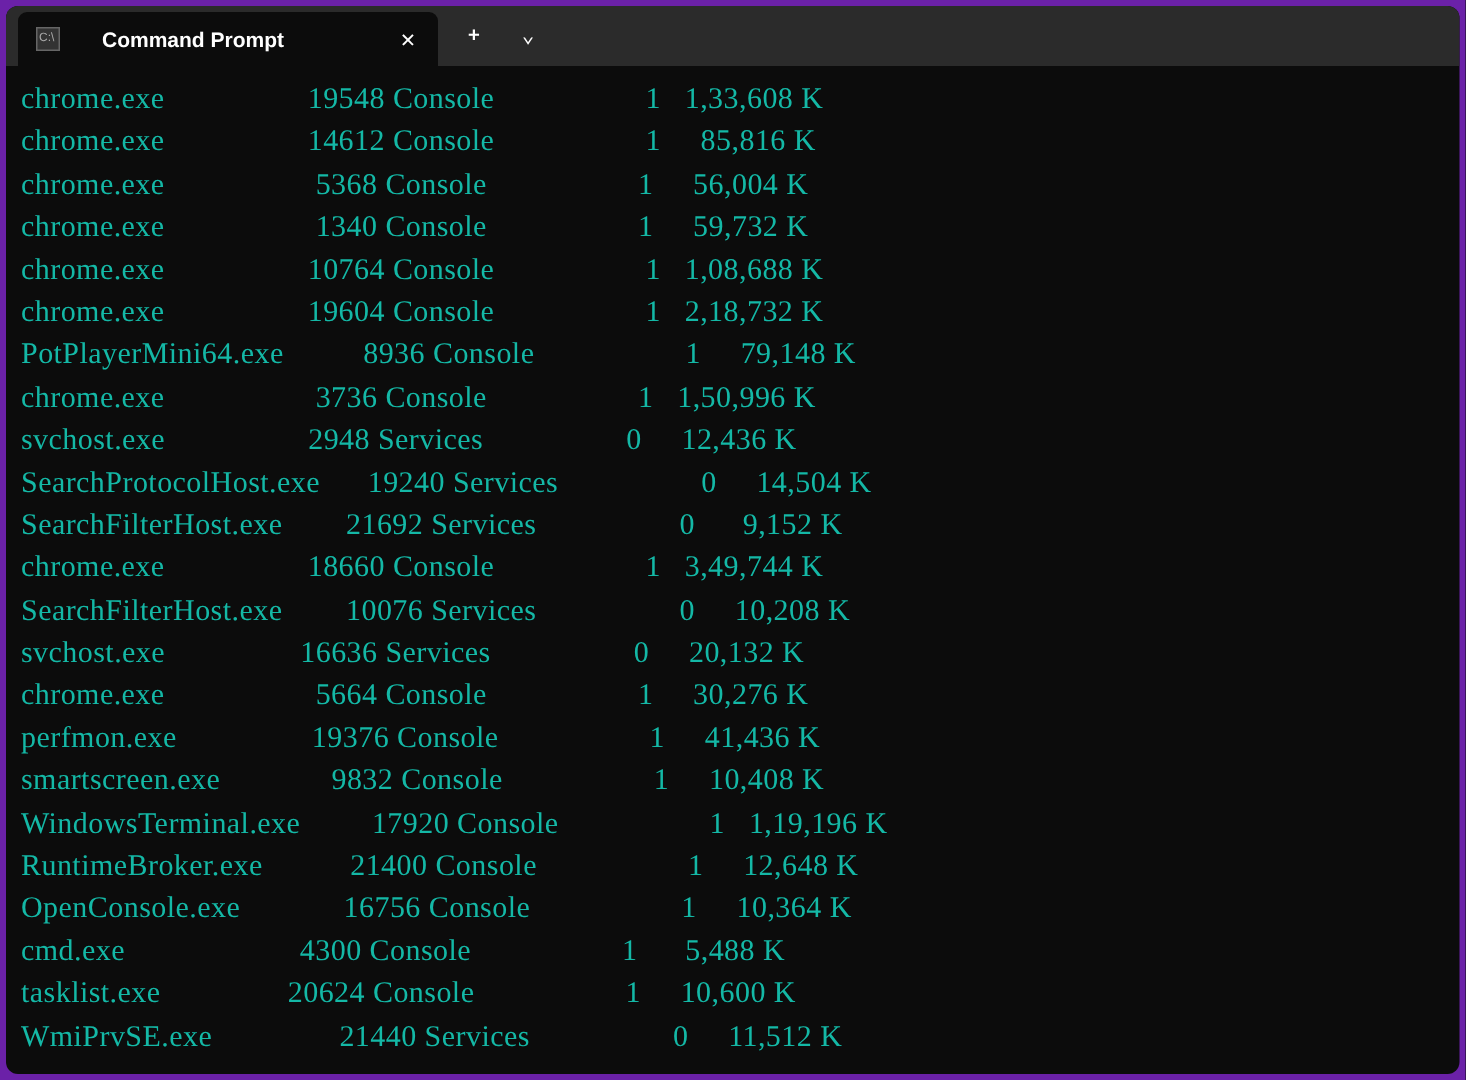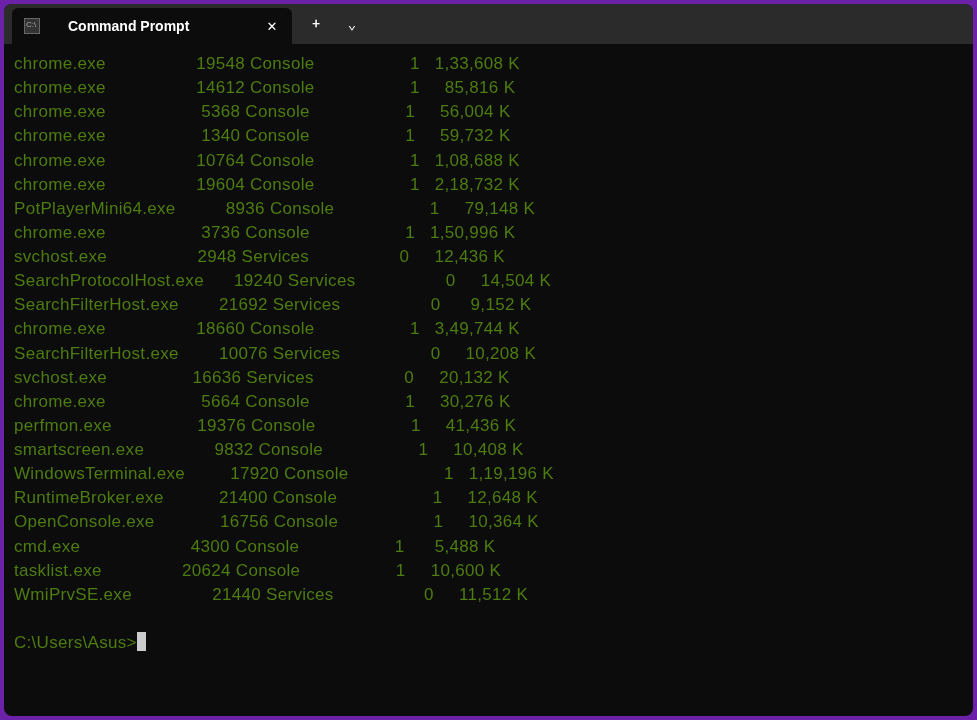--- a/index.html
+++ b/index.html
@@ -84,26 +84,26 @@
       display: flex;
       align-items: center;
       justify-content: center;
       color: #ffffff;
       cursor: pointer;
       font-size: 14px;
     }
     .terminal-content {
       flex: 1;
       padding: 8px 10px;
-      color: #4d7c0f;
-      font-size: 17px;
+      color: #14b8a6;
+      font-size: 20px;
       line-height: 1.42;
       overflow: hidden;
       white-space: pre;
-      font-family: Liberation Sans, sans-serif;
+      font-family: Liberation Serif, serif;
       letter-spacing: 0.3px;
     }
     .row {
       display: block;
     }
     .highlight-box {
       border: 3px solid #a855f7;
       display: inline;
       padding: 3px 5px 5px 1px;
     }

